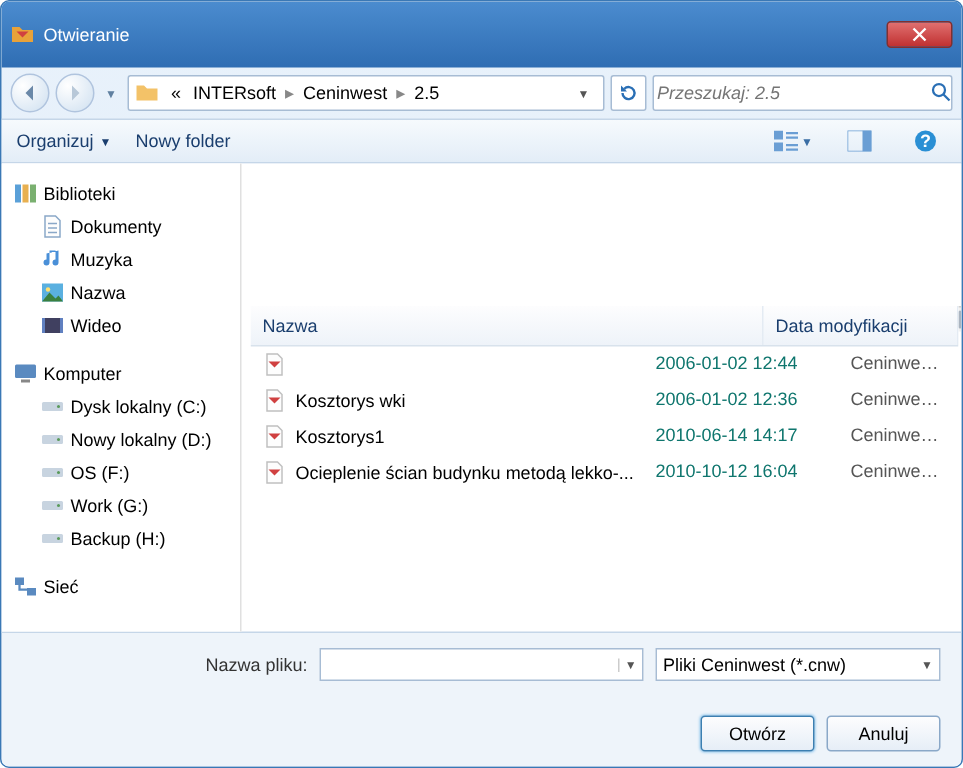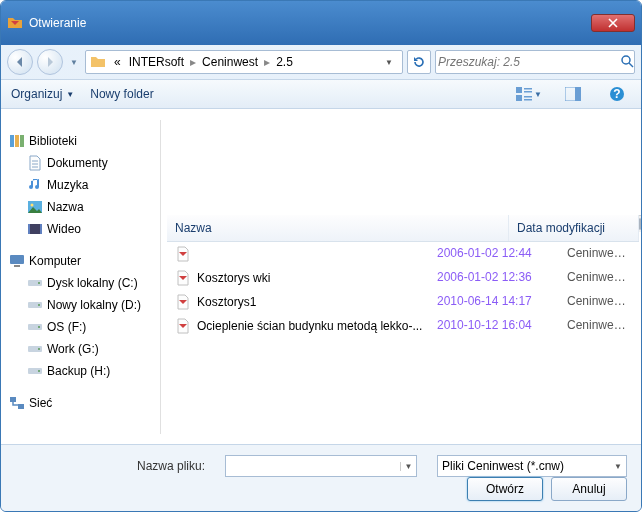--- a/index.html
+++ b/index.html
@@ -34,27 +34,27 @@
   .splitter { width: 6px; background: #e8eef5; cursor: ew-resize; border-left:1px solid #cbd6e2; border-right:1px solid #cbd6e2;}
   .filearea { flex: 1; display: flex; flex-direction: row; overflow: hidden; }
   .filegrid { flex: 1; overflow: auto; }
   .filehdr { display: flex; background: linear-gradient(#fdfdfe, #eef3f9); border-bottom: 1px solid #d8e2ec; position: sticky; top: 0; }
   .fh-cell { padding: 6px 8px; border-right: 1px solid #e4ebf3; color: #1a3e6e; cursor: pointer; }
   .fh-name { flex: 1; }
   .fh-date { width: 130px; }
   .fh-type { width: 80px; }
   .filerow { display: flex; padding: 2px 0; cursor: pointer; }
   .fc-name { flex: 1; padding: 2px 8px; display: flex; align-items: center; gap: 6px; overflow: hidden; white-space: nowrap; text-overflow: ellipsis; }
-  .fc-date { width: 130px; padding: 2px 8px; color: #8b5cf6; }
+  .fc-date { width: 130px; padding: 2px 8px; color: #0f766e; }
   .fc-type { width: 80px; padding: 2px 8px; color: #555; overflow: hidden; white-space: nowrap; text-overflow: ellipsis; }
   .file-icon { width: 16px; height: 16px; flex-shrink: 0; }
   .hscroll { height: 17px; background: #f0f0f0; border-top: 1px solid #d0d0d0; display:flex; }
   .hscroll .thumb { width: 60%; margin: 2px 20%; background: #cfd8e3; border:1px solid #aab4c0; border-radius:2px; }
   .bottom { padding: 10px 14px; background: #eef4fa; }
-  .row { display: flex; align-items: center; gap: 20px; margin-bottom: 0; }
+  .row { display: flex; align-items: center; gap: 8px; margin-bottom: 23px; }
   .lbl { width: 190px; text-align: right; color: #333; }
   .filename { flex: 1; height: 22px; border: 1px solid #a7bcd4; background: #fff; display: flex; align-items: center; }
   .filename input { flex: 1; border: none; outline: none; padding: 0 4px; }
   .filename .dd { width: 16px; text-align: center; color: #555; cursor: pointer; border-left: 1px solid #ccc; }
   .filter { width: 190px; height: 22px; border: 1px solid #a7bcd4; background: #fff; display: flex; align-items: center; padding: 0 4px; cursor: pointer; }
   .filter .dd { margin-left: auto; color: #555; }
   .btnrow { display: flex; justify-content: flex-end; gap: 8px; }
   .btn { min-width: 76px; height: 24px; border: 1px solid #8aa8c8; border-radius: 3px; background: linear-gradient(#fdfdfe, #e6eef7); display: flex; align-items: center; justify-content: center; cursor: pointer; }
   .btn.primary { border-color: #3c7fb1; box-shadow: 0 0 2px #6fb7e8; }
   .tri { font-size: 8px; }

